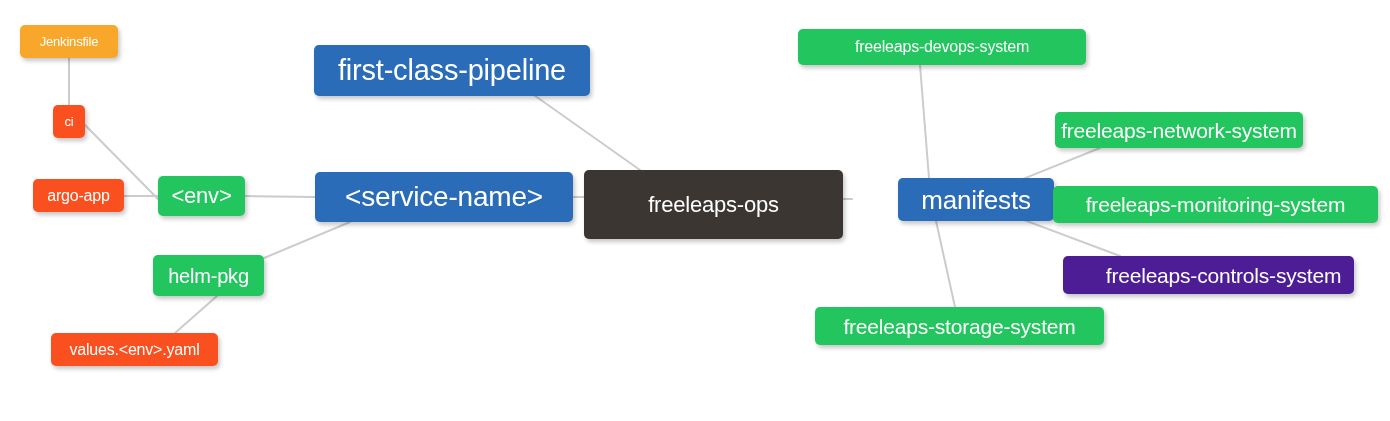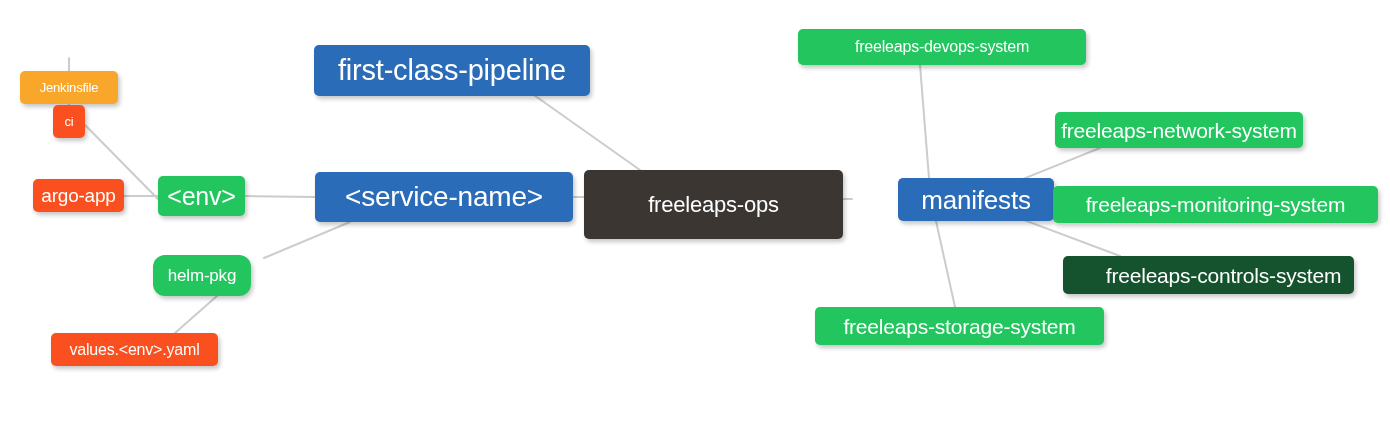--- a/index.html
+++ b/index.html
@@ -59,36 +59,36 @@
       <line x1="573" y1="197" x2="584" y2="197" stroke="#cccccc" stroke-width="2" stroke-linecap="round"></line>
       <line x1="524" y1="88" x2="640" y2="170" stroke="#cccccc" stroke-width="2" stroke-linecap="round"></line>
       <line x1="843" y1="199" x2="852" y2="199" stroke="#cccccc" stroke-width="2" stroke-linecap="round"></line>
       <line x1="929" y1="178" x2="920" y2="65" stroke="#cccccc" stroke-width="2" stroke-linecap="round"></line>
       <line x1="1008" y1="185" x2="1100" y2="148" stroke="#cccccc" stroke-width="2" stroke-linecap="round"></line>
       <line x1="1008" y1="202" x2="1053" y2="203" stroke="#cccccc" stroke-width="2" stroke-linecap="round"></line>
       <line x1="1008" y1="214" x2="1120" y2="256" stroke="#cccccc" stroke-width="2" stroke-linecap="round"></line>
       <line x1="936" y1="221" x2="955" y2="307" stroke="#cccccc" stroke-width="2" stroke-linecap="round"></line>
     </svg>
   <div id="nodes-layer">
-      <div class="node" style="left: 20px; top: 25px; width: 98px; height: 33px; background: rgb(249, 167, 43); font-size: 13px; margin-top: 46px;">
+      <div class="node" style="left: 20px; top: 25px; width: 98px; height: 33px; background: rgb(249, 167, 43); font-size: 13px;">
         <span class="node-label">Jenkinsfile</span>
       </div>
       <div class="node" style="left: 53px; top: 105px; width: 32px; height: 33px; background: rgb(250, 79, 30); font-size: 13px;">
         <span class="node-label">ci</span>
       </div>
-      <div class="node" style="left: 33px; top: 179px; width: 91px; height: 33px; background: rgb(250, 79, 30); font-size: 19px;">
+      <div class="node" style="left: 33px; top: 179px; width: 91px; height: 33px; background: rgb(250, 79, 30); font-size: 16px;">
         <span class="node-label">argo-app</span>
       </div>
       <div class="node" style="left: 8px; top: 333px; width: 167px; height: 33px; background: rgb(250, 79, 30); font-size: 16px; margin-left: 43px;">
         <span class="node-label">values.&lt;env&gt;.yaml</span>
       </div>
-      <div class="node" style="left: 153px; top: 255px; width: 98px; height: 41px; background: rgb(34, 197, 94); font-size: 17px; border-radius: 12px;">
+      <div class="node" style="left: 153px; top: 255px; width: 111px; height: 41px; background: rgb(34, 197, 94); font-size: 20px;">
         <span class="node-label">helm-pkg</span>
       </div>
-      <div class="node" style="left: 158px; top: 176px; width: 87px; height: 40px; background: rgb(34, 197, 94); font-size: 25px;">
+      <div class="node" style="left: 158px; top: 176px; width: 87px; height: 40px; background: rgb(34, 197, 94); font-size: 22px;">
         <span class="node-label">&lt;env&gt;</span>
       </div>
       <div class="node" style="left: 314px; top: 37px; width: 276px; height: 51px; background: rgb(43, 108, 184); font-size: 29px; margin-top: 8px;">
         <span class="node-label">first-class-pipeline</span>
       </div>
       <div class="node" style="left: 315px; top: 172px; width: 258px; height: 50px; background: rgb(43, 108, 184); font-size: 28px;">
         <span class="node-label">&lt;service-name&gt;</span>
       </div>
       <div class="node" style="left: 584px; top: 170px; width: 259px; height: 69px; background: rgb(59, 54, 50); font-size: 22px;">
         <span class="node-label">freeleaps-ops</span>
@@ -98,20 +98,20 @@
       </div>
       <div class="node" style="left: 798px; top: 29px; width: 288px; height: 36px; background: rgb(34, 197, 94); font-size: 16px;">
         <span class="node-label">freeleaps-devops-system</span>
       </div>
       <div class="node" style="left: 1055px; top: 112px; width: 248px; height: 36px; background: rgb(34, 197, 94); font-size: 21px;">
         <span class="node-label">freeleaps-network-system</span>
       </div>
       <div class="node" style="left: 1053px; top: 186px; width: 325px; height: 37px; background: rgb(34, 197, 94); font-size: 21px;">
         <span class="node-label">freeleaps-monitoring-system</span>
       </div>
-      <div class="node" style="left: 1063px; top: 256px; width: 291px; height: 38px; background: #14532d; font-size: 21px; padding-left: 40px;">
+      <div class="node" style="left: 1063px; top: 256px; width: 291px; height: 38px; background: #4c1d95; font-size: 21px; padding-left: 40px;">
         <span class="node-label">freeleaps-controls-system</span>
       </div>
       <div class="node" style="left: 815px; top: 307px; width: 289px; height: 38px; background: rgb(34, 197, 94); font-size: 21px;">
         <span class="node-label">freeleaps-storage-system</span>
       </div>
     </div>
 </div>
 
 </body></html>

